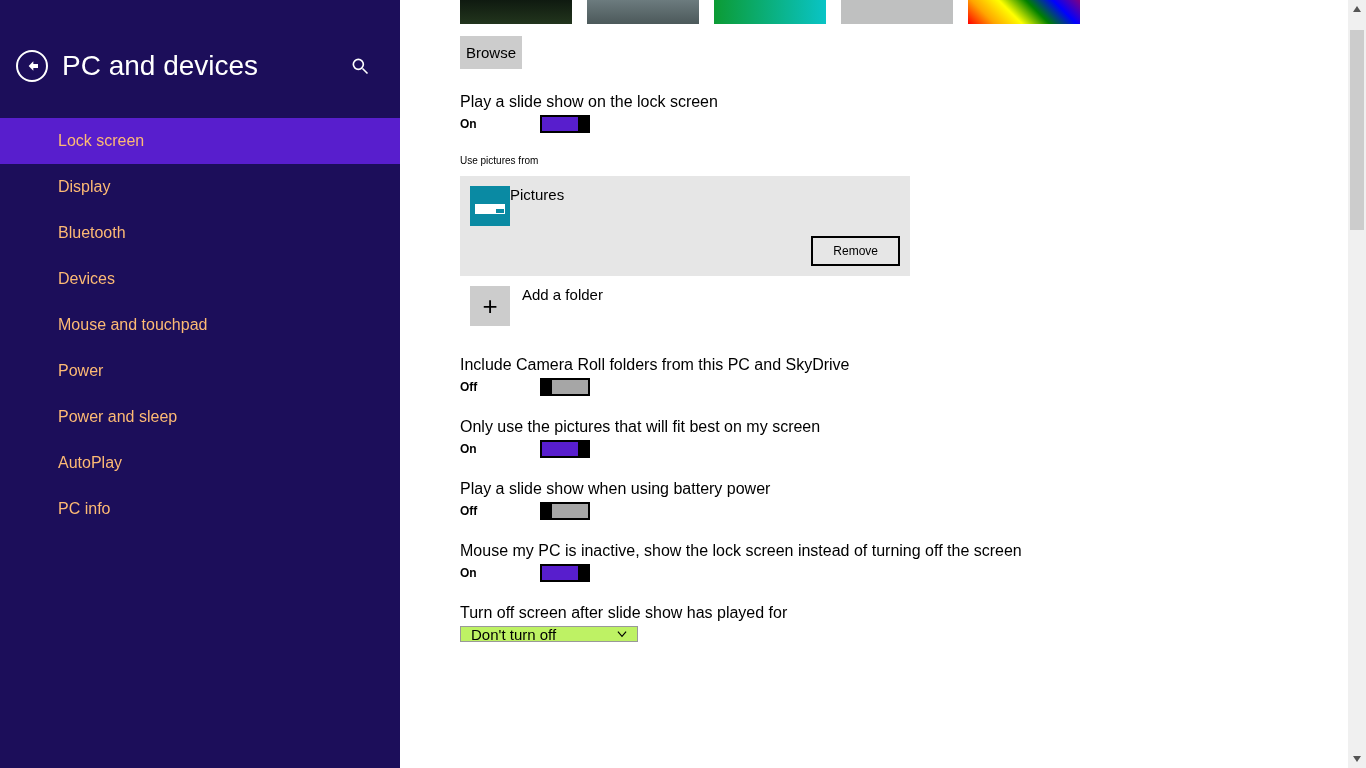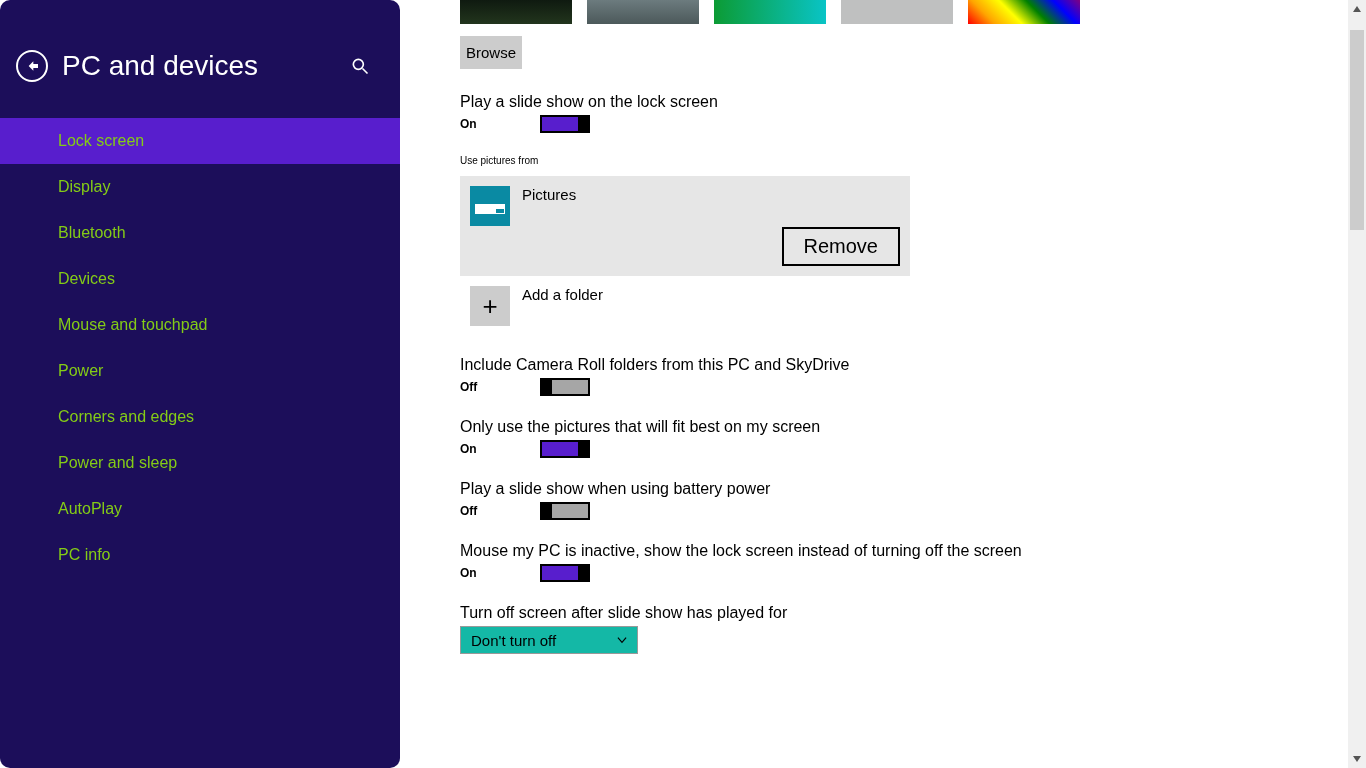--- a/index.html
+++ b/index.html
@@ -11,21 +11,20 @@
     overflow: hidden;
     display: flex;
   }
   
   .sidebar {
     width: 400px; height: 100%;
     background: #1c0e5a;
     color: #fff;
     display: flex; flex-direction: column;
     font-weight: 300;
-    border-radius: 10px;
   }
   .sidebar-head {
     display: flex; align-items: center;
     padding: 50px 20px 36px 16px;
     white-space: nowrap;
   }
   .back-btn {
     width: 32px; height: 32px;
     border: 2px solid #fff; border-radius: 50%;
     display: flex; align-items: center; justify-content: center;
@@ -34,21 +33,21 @@
   }
   .back-btn svg { fill: #fff; }
   .sidebar-title { font-size: 28px; font-weight: 300; flex: 1; }
   .search-btn { width: 20px; height: 20px; cursor: pointer; margin-right: 10px; }
   .search-btn svg { stroke: #fff; fill: none; }
   .nav-list { display: flex; flex-direction: column; }
   .nav-item {
     padding: 14px 58px;
     font-size: 16px;
     cursor: pointer;
-    color: #84cc16;
+    color: #fdba74;
   }
   .nav-item.selected { background: #581ecd; }
   
   .main {
     flex: 1;
     padding: 0 60px 20px 60px;
     color: #000;
     position: relative;
   }
   .thumb-row { display: flex; gap: 15px; margin-bottom: 12px; }
@@ -74,52 +73,52 @@
   .toggle.on::before { left: auto; right: -2px; }
   .toggle::before {
     content: ""; position: absolute; top: -2px; left: -2px;
     width: 12px; height: 18px; background: #000;
   }
   .section-label { font-size: 10px; margin-bottom: 10px; margin-top: 22px; }
   .folder-box {
     width: 450px; background: #e6e6e6; padding: 10px 10px 10px 10px;
     position: relative; margin-bottom: 10px;
   }
-  .folder-row { display: flex; align-items: flex-start; gap: 12px; min-height: 80px; }
+  .folder-row { display: flex; align-items: flex-start; min-height: 80px; }
   .folder-icon {
     width: 40px; height: 40px; background: #0a8aa3;
     position: relative;
   }
   .folder-icon::before {
     content: ""; position: absolute; left: 5px; right: 5px; top: 18px; height: 10px;
     background: #fff;
   }
   .folder-icon::after {
     content: ""; position: absolute; right: 6px; top: 23px;
     width: 8px; height: 4px; background: #0a8aa3;
   }
   .folder-name { font-size: 15px; }
   .remove-btn {
     position: absolute; right: 10px; bottom: 10px;
     background: transparent; border: 2px solid #000;
-    padding: 6px 20px; font-size: 20px; cursor: pointer;
+    padding: 6px 20px; font-size: 12px; cursor: pointer;
   }
   .add-row { display: flex; align-items: flex-start; gap: 12px; margin-bottom: 30px; }
   .add-box {
     width: 40px; height: 40px; background: #ccc;
     display: flex; align-items: center; justify-content: center;
     font-size: 26px; font-weight: 300; cursor: pointer;
     margin-left: 10px;
   }
   .add-label { font-size: 15px; padding-top: 0px; }
   .select-box {
-    width: 178px; height: 28px; border: 1px solid #999;
+    width: 178px; height: 16px; border: 1px solid #999;
     display: flex; align-items: center; justify-content: space-between;
     padding: 0 8px 0 10px; font-size: 15px; cursor: pointer;
-    background: #14b8a6;
+    background: #bef264;
   }
   .chev { width: 14px; height: 14px; }
   .chev svg { stroke: #000; fill: none; stroke-width: 2; }
   
   .scrollbar {
     width: 18px; height: 100%;
     background: #f0f0f0;
     position: absolute; right: 0; top: 0;
     display: flex; flex-direction: column; justify-content: space-between;
   }
@@ -154,21 +153,20 @@
         </svg>
       </div>
     </div>
     <div class="nav-list">
       <div class="nav-item selected">Lock screen</div>
       <div class="nav-item">Display</div>
       <div class="nav-item">Bluetooth</div>
       <div class="nav-item">Devices</div>
       <div class="nav-item">Mouse and touchpad</div>
       <div class="nav-item">Power</div>
-      <div class="nav-item">Corners and edges</div>
       <div class="nav-item">Power and sleep</div>
       <div class="nav-item">AutoPlay</div>
       <div class="nav-item">PC info</div>
     </div>
   </div>
 
   <div class="main">
 
     <div class="thumb-row">
       <div class="thumb thumb1"></div>

